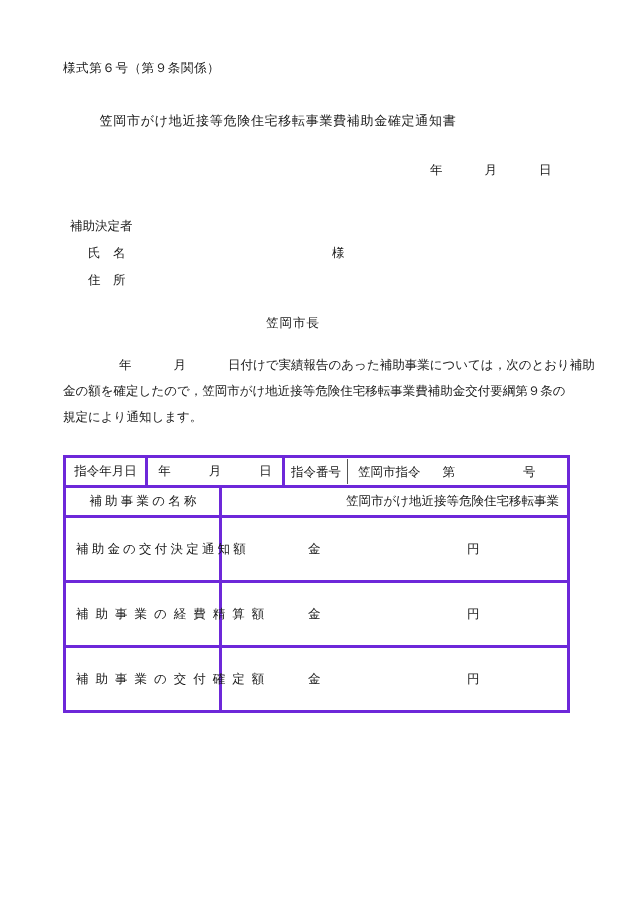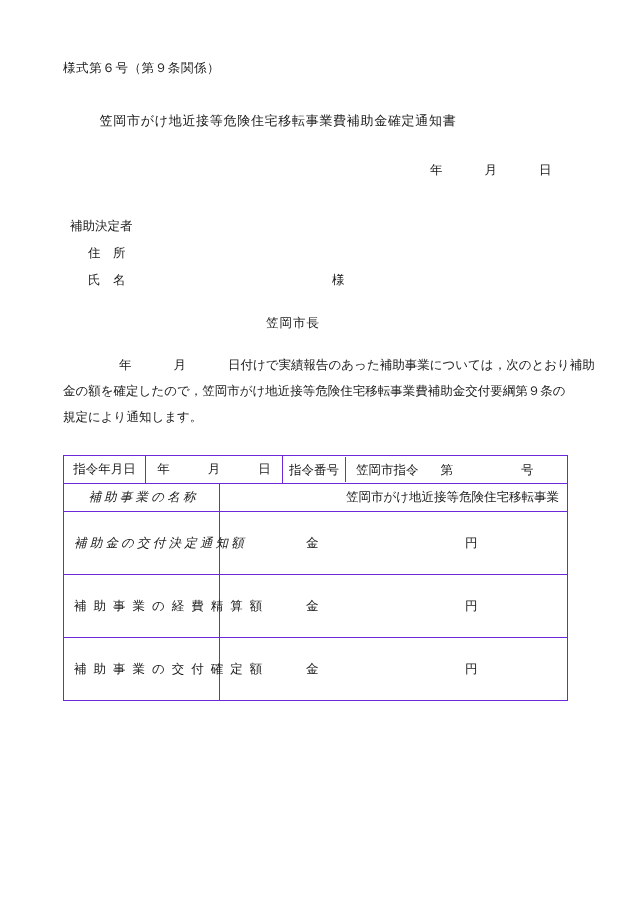--- a/index.html
+++ b/index.html
@@ -101,36 +101,35 @@
   .form-table {
     position: absolute;
     left: 63px;
     top: 455px;
     width: 504px;
     border-collapse: collapse;
     table-layout: fixed;
     font-size: 12.5px;
   }
   .form-table td {
-    border: 1px solid #6d28d9;
+    border: 3px solid #6d28d9;
     padding: 0 8px;
     vertical-align: middle;
   }
   .r-short td { height: 27px; }
   .r-tall td  { height: 62px; }
 
   .c-label {
     text-align: center;
     white-space: nowrap;
   }
   .c-label.spread {
     letter-spacing: 3.2px;
     padding-left: 10px;
     padding-right: 6px;
-    font-style: italic;
   }
   .c-label.spread-wide {
     letter-spacing: 7px;
     padding-left: 10px;
     padding-right: 3px;
   }
 
   .c-date {
     text-align: center;
     white-space: nowrap;
@@ -165,25 +164,25 @@
   <div class="date-line">
     <span>年</span>
     <span class="sp-a"></span>
     <span>月</span>
     <span class="sp-b"></span>
     <span>日</span>
   </div>
 
   <div class="addressee">
     <span class="row">補助決定者</span>
-    <span class="row indent">住　所</span>
     <span class="row indent">
       <span>氏　名</span>
       <span class="sama">様</span>
     </span>
+    <span class="row indent">住　所</span>
   </div>
 
   <div class="issuer">笠岡市長</div>
 
   <div class="body-text">
     <span class="ln">
       <span class="lead"></span>
       <span>年</span>
       <span class="gap"></span>
       <span>月</span>

